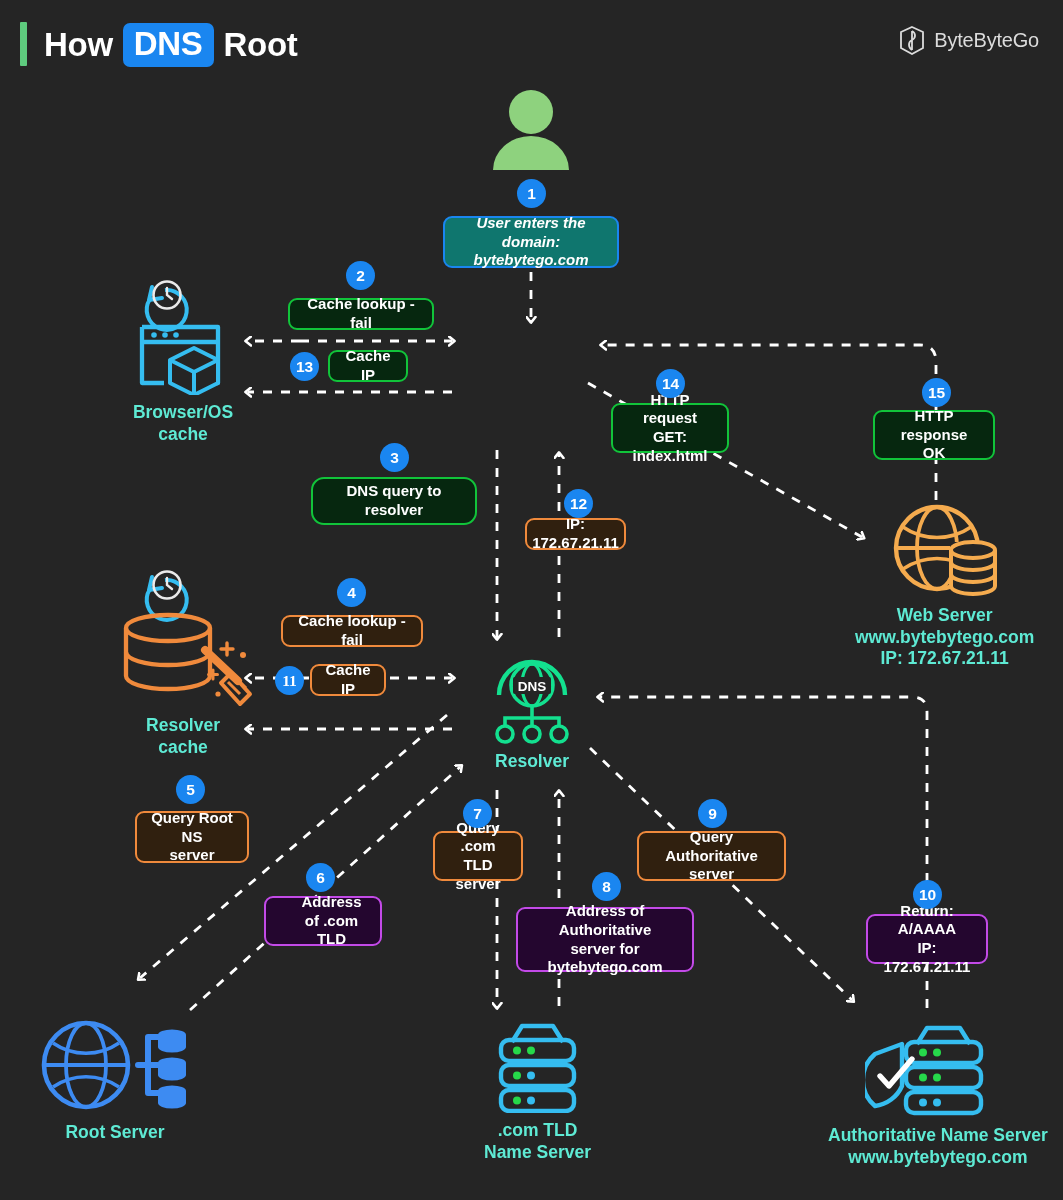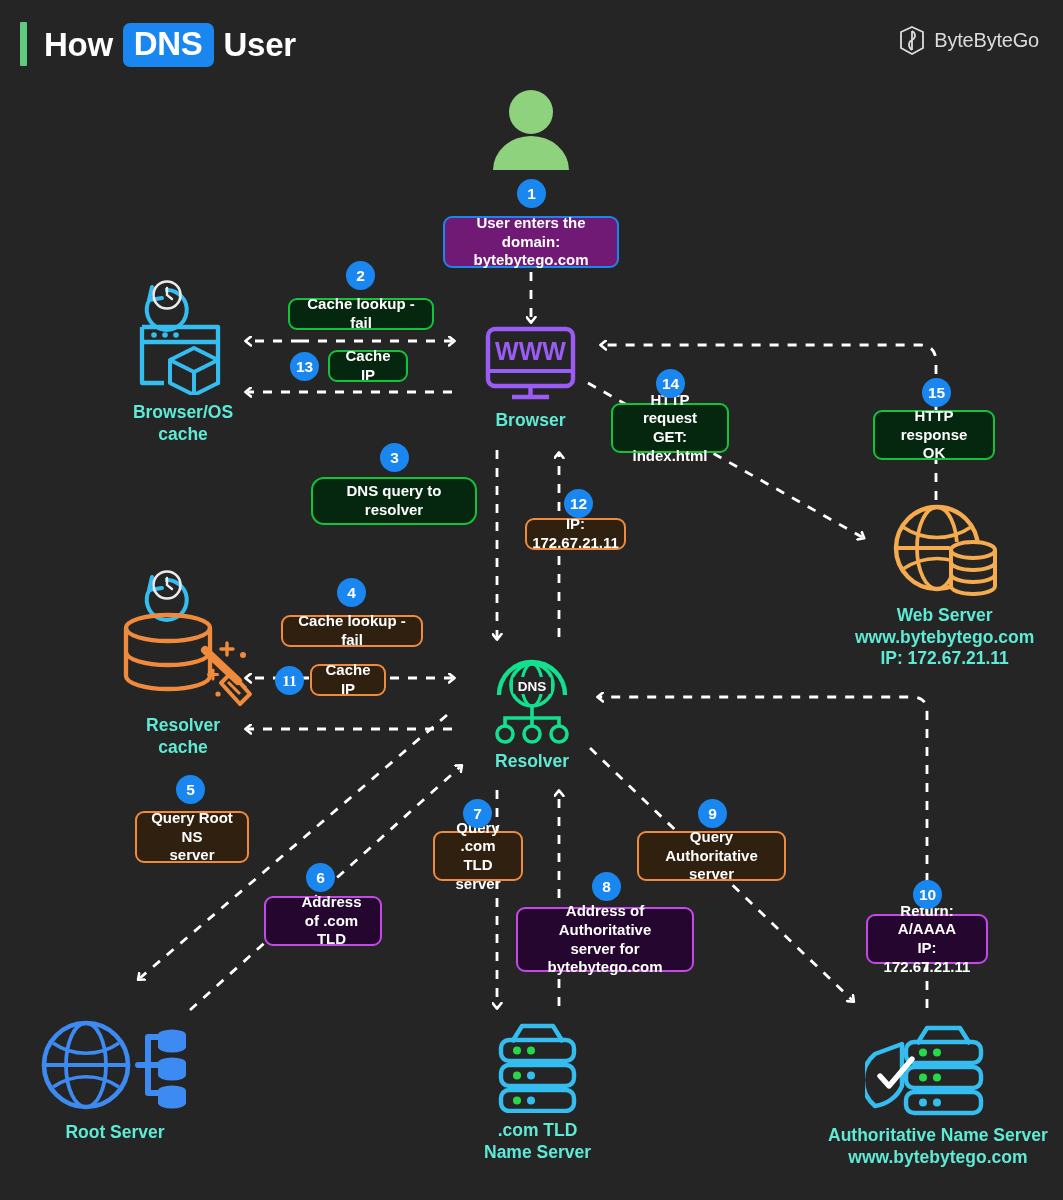--- a/index.html
+++ b/index.html
@@ -20,40 +20,40 @@
   #brand{position:absolute;right:24px;top:26px;display:flex;align-items:center;gap:9px;color:#dcdcdc;font-size:20px;letter-spacing:-.2px;}
   
   #arrows{position:absolute;left:0;top:0;width:1063px;height:1200px;}
   
   .node{position:absolute;display:flex;flex-direction:column;align-items:center;}
   .node .cap{margin-top:7px;text-align:center;font-size:17.5px;font-weight:bold;line-height:1.23;color:#5eead4;white-space:pre-line;}
   
   .box{position:absolute;border-radius:9px;border:2.2px solid #fff;
        display:flex;align-items:center;justify-content:center;text-align:center;
        font-size:15px;font-weight:bold;line-height:1.25;padding:6px 11px;box-sizing:border-box;white-space:pre-line;}
-  .box.blue  {border-color:#1a86f0;background:#701a75;}
+  .box.blue  {border-color:#1a86f0;background:#0f766e;font-style:italic;}
   .box.green {border-color:#11c43a;background:#06270f;}
   .box.orange{border-color:#f08a3c;background:#30200f;}
   .box.purple{border-color:#c34ae8;background:#24062f;}
   
   .step{position:absolute;width:29px;height:29px;border-radius:50%;background:#1a86f0;color:#fff;
         display:flex;align-items:center;justify-content:center;font-size:15.5px;font-weight:bold;z-index:6;}
   .icon{display:block;}
 </style>
 </head>
 <body>
 
 <div id="page">
 
   <div id="header">
     <div id="header-accent"></div>
     <div id="header-title">
       <span>How</span>
       <span class="hl">DNS</span>
-      <span>User</span>
+      <span>Root</span>
     </div>
     <div id="brand">
       <svg width="26" height="29" viewBox="0 0 26 29">
         <path d="M13 1 L24 6 L24 22 L13 28 L2 22 L2 6 Z" fill="none" stroke="#dcdcdc" stroke-width="1.8"></path>
         <path d="M13 5 L13 24 M13 5 C17 7 17 12 13 14 C9 16 9 21 13 24" fill="none" stroke="#dcdcdc" stroke-width="1.8"></path>
       </svg>
       <span>ByteByteGo</span>
     </div>
   </div>
 
@@ -99,30 +99,20 @@
     </g>
   </svg>
 
   <div class="node" style="left:488px;top:90px;">
     <svg class="icon" width="86" height="80" viewBox="0 0 86 80">
       <circle cx="43" cy="22" r="22" fill="#8ed27e"></circle>
       <path d="M5 80 A38 34 0 0 1 81 80 Z" fill="#8ed27e"></path>
     </svg>
   </div>
 
-  <div class="node" style="left:483px;top:325px;">
-    <svg class="icon" width="95" height="78" viewBox="0 0 95 78">
-      <rect x="5" y="4" width="85" height="57" rx="7" fill="none" stroke="#9b5cf6" stroke-width="4.4"></rect>
-      <line x1="6" y1="46" x2="89" y2="46" stroke="#9b5cf6" stroke-width="4"></line>
-      <line x1="47.5" y1="61" x2="47.5" y2="71" stroke="#9b5cf6" stroke-width="4.4"></line>
-      <line x1="29" y1="72" x2="66" y2="72" stroke="#9b5cf6" stroke-width="4.4"></line>
-      <text x="47.5" y="35" fill="#9b5cf6" font-size="25" font-weight="bold" text-anchor="middle" font-family="'Liberation Sans',sans-serif">WWW</text>
-    </svg>
-    <div class="cap">Browser</div>
-  </div>
 
   <div class="node" style="left:128px;top:265px;">
     <svg class="icon" width="110" height="130" viewBox="0 0 110 130">
       <path d="M37 25 A20 20 0 1 1 22 34" fill="none" stroke="#35bdf0" stroke-width="4"></path>
       <path d="M24 22 L21 35 L34 33" fill="none" stroke="#35bdf0" stroke-width="4" stroke-linecap="round" stroke-linejoin="round"></path>
       <circle cx="39" cy="30" r="13.5" fill="none" stroke="#eaeaea" stroke-width="2.6"></circle>
       <path d="M39 23 L39 30 L44 34" fill="none" stroke="#eaeaea" stroke-width="2.4" stroke-linecap="round"></path>
       <path d="M14 62 h76 v56 h-38" fill="none" stroke="#35bdf0" stroke-width="4.3" stroke-linejoin="round"></path>
       <path d="M14 62 v56 h22" fill="none" stroke="#35bdf0" stroke-width="4.3" stroke-linejoin="round"></path>
       <line x1="14" y1="77" x2="90" y2="77" stroke="#35bdf0" stroke-width="4.3"></line>

